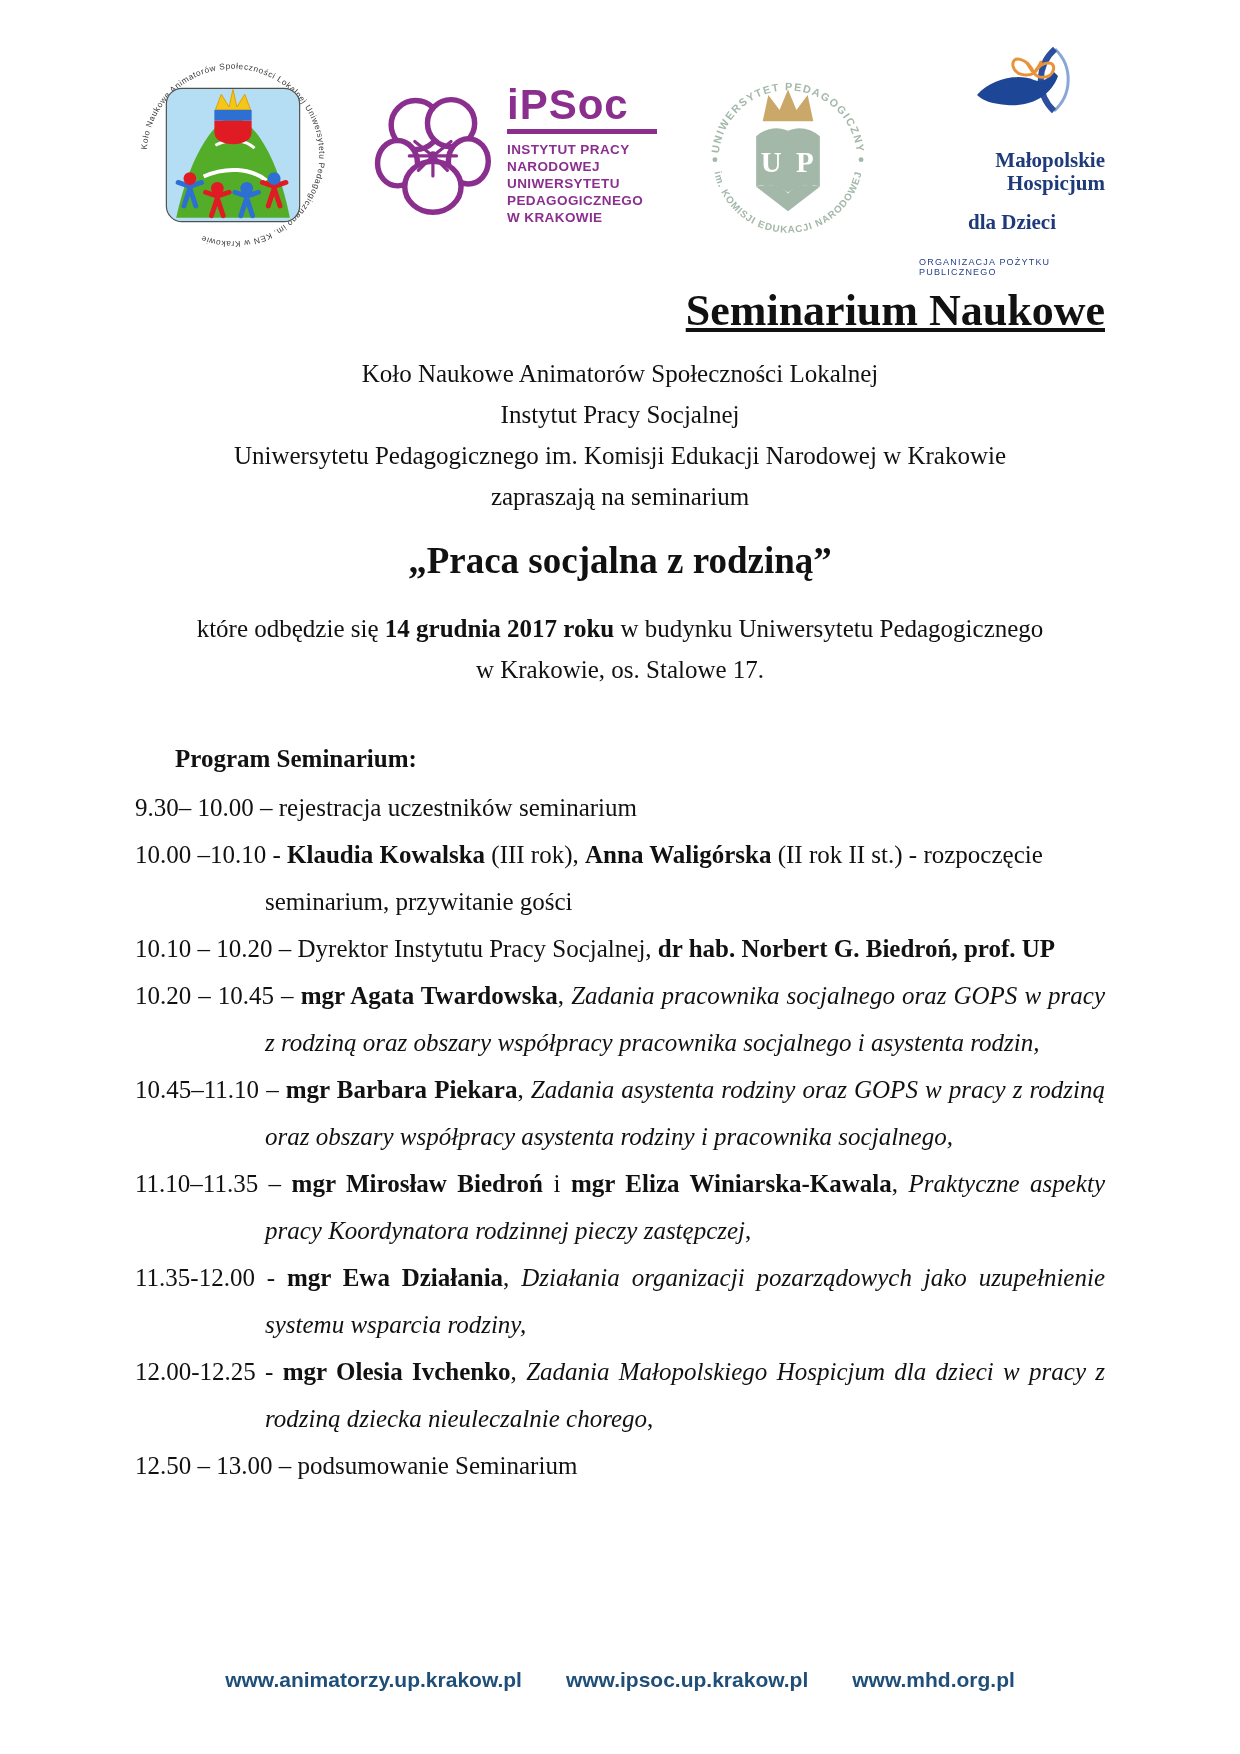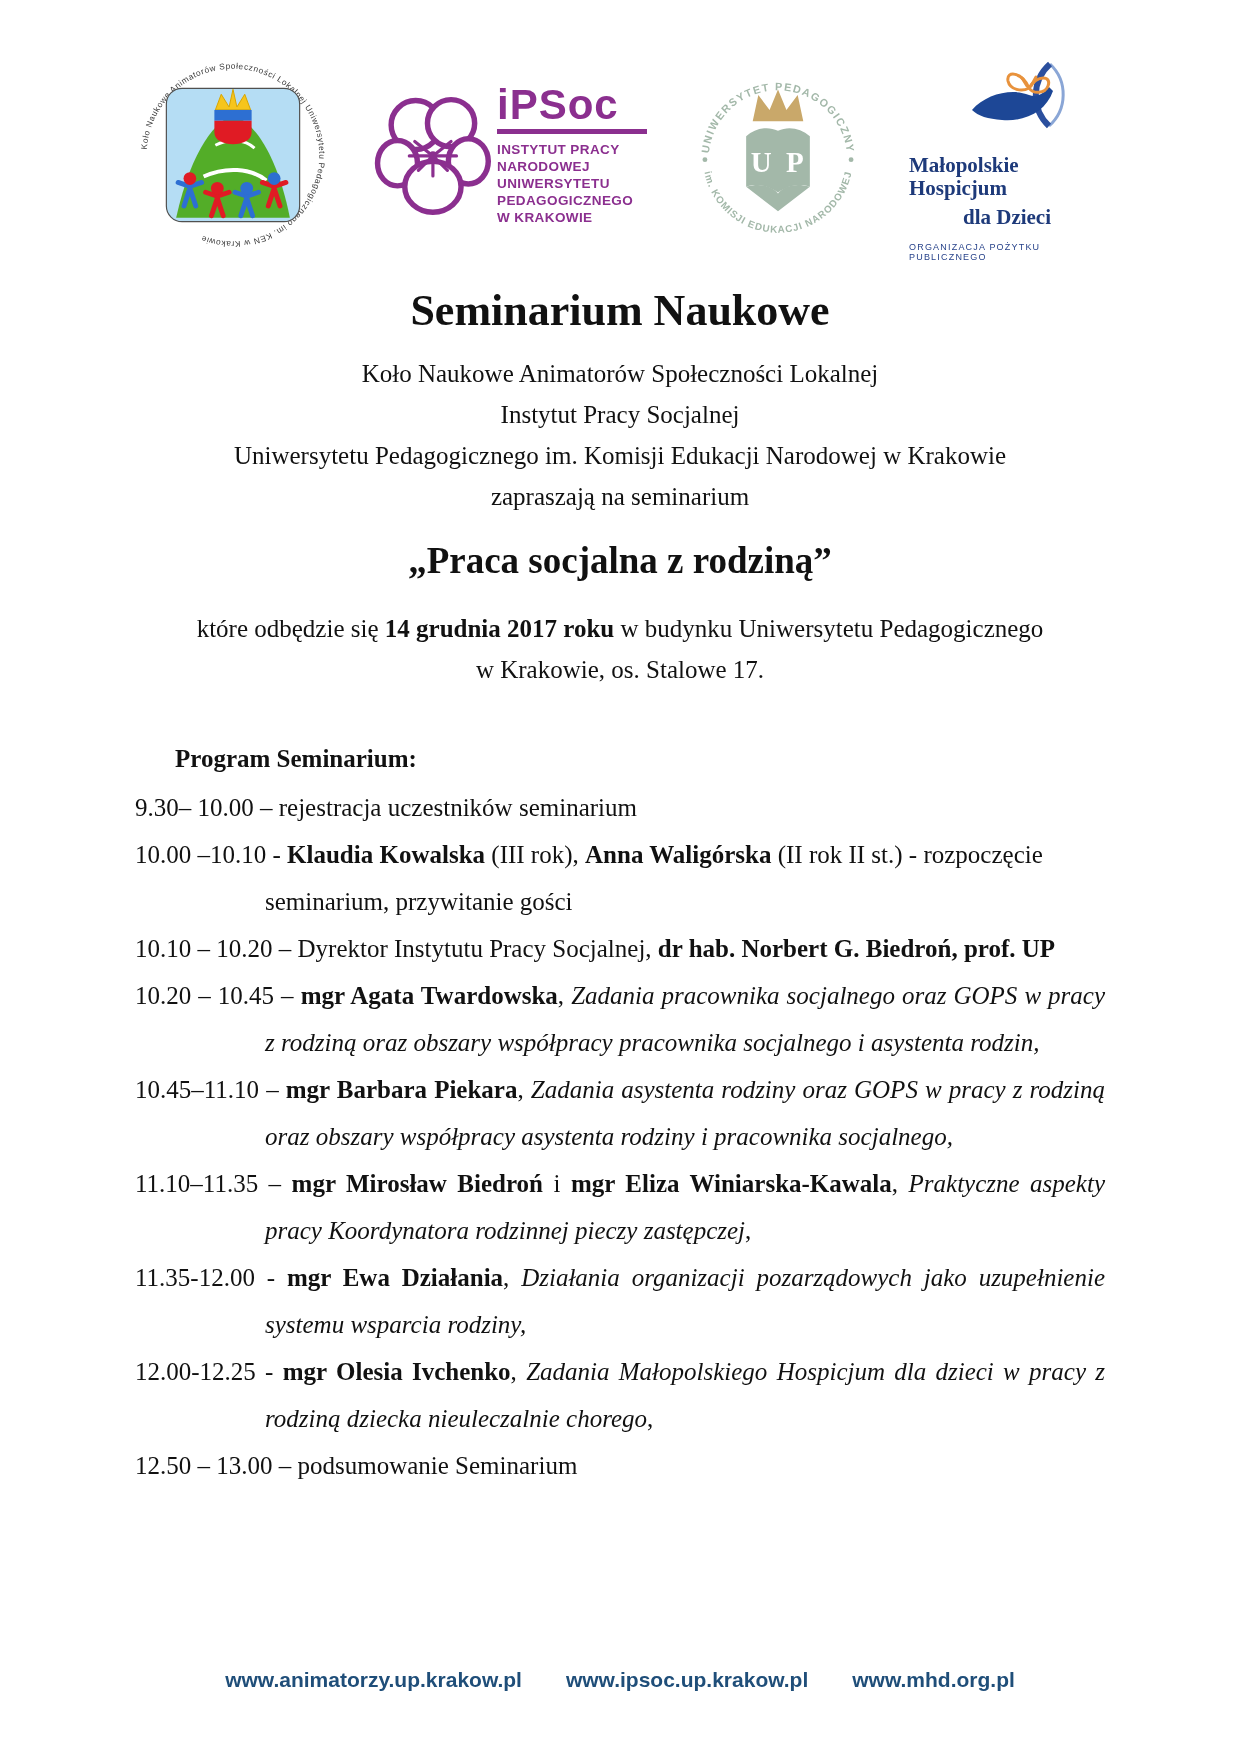--- a/index.html
+++ b/index.html
@@ -2,31 +2,31 @@
 <html><head>
 <meta charset="utf-8">
 <title>Seminarium Naukowe</title>
 <style>
   html,body{margin:0;padding:0;background:#ffffff;}
   body{width:1240px;height:1754px;font-family:"Liberation Serif",serif;color:#111;overflow:hidden;}
   .page{display:flex;flex-direction:column;height:1754px;box-sizing:border-box;padding:52px 135px 62px 135px;}
 
   
   .logos{display:flex;align-items:center;justify-content:center;gap:42px;height:205px;flex-shrink:0;}
-  .logo{display:flex;align-items:center;gap:6px;}
+  .logo{display:flex;align-items:center;gap:16px;}
   .ipsoc-text{display:flex;flex-direction:column;color:#8b2f8f;font-family:"Liberation Sans",sans-serif;}
   .ipsoc-acronym{font-size:42px;font-weight:bold;line-height:44px;letter-spacing:1px;}
   .ipsoc-rule{height:5px;background:#8b2f8f;width:150px;margin:2px 0 7px 0;}
   .ipsoc-line{font-size:13.5px;font-weight:bold;line-height:17px;letter-spacing:.4px;}
   .mhd{display:flex;flex-direction:column;align-items:center;}
-  .mhd-name{font-size:21px;font-weight:bold;color:#1e3a7a;line-height:23px;text-align:left;}
+  .mhd-name{font-size:21px;font-weight:bold;color:#1e3a7a;line-height:23px;text-align:right;}
   .mhd-sub{font-size:9px;color:#27428a;letter-spacing:1.2px;margin-top:7px;font-family:"Liberation Sans",sans-serif;}
 
   
-  .doc-title{text-align:center;font-size:44px;font-weight:bold;margin-top:30px;line-height:48px;}
+  .doc-title{text-align:right;font-size:44px;font-weight:bold;margin-top:30px;line-height:48px;text-decoration:underline;}
   .intro{margin-top:18px;text-align:center;}
   .intro-line{font-size:25px;line-height:41px;}
   .seminar-title{text-align:center;font-size:37px;font-weight:bold;margin-top:22px;line-height:44px;}
   .date-line,.location-line{text-align:center;font-size:25px;line-height:41px;}
   .date-line{margin-top:25px;}
 
   
   .program-heading{font-size:25px;font-weight:bold;margin-top:52px;line-height:34px;margin-left:40px;}
   .program-list{margin-top:8px;}
   .program-item{font-size:25px;line-height:47px;padding-left:130px;text-indent:-130px;}

